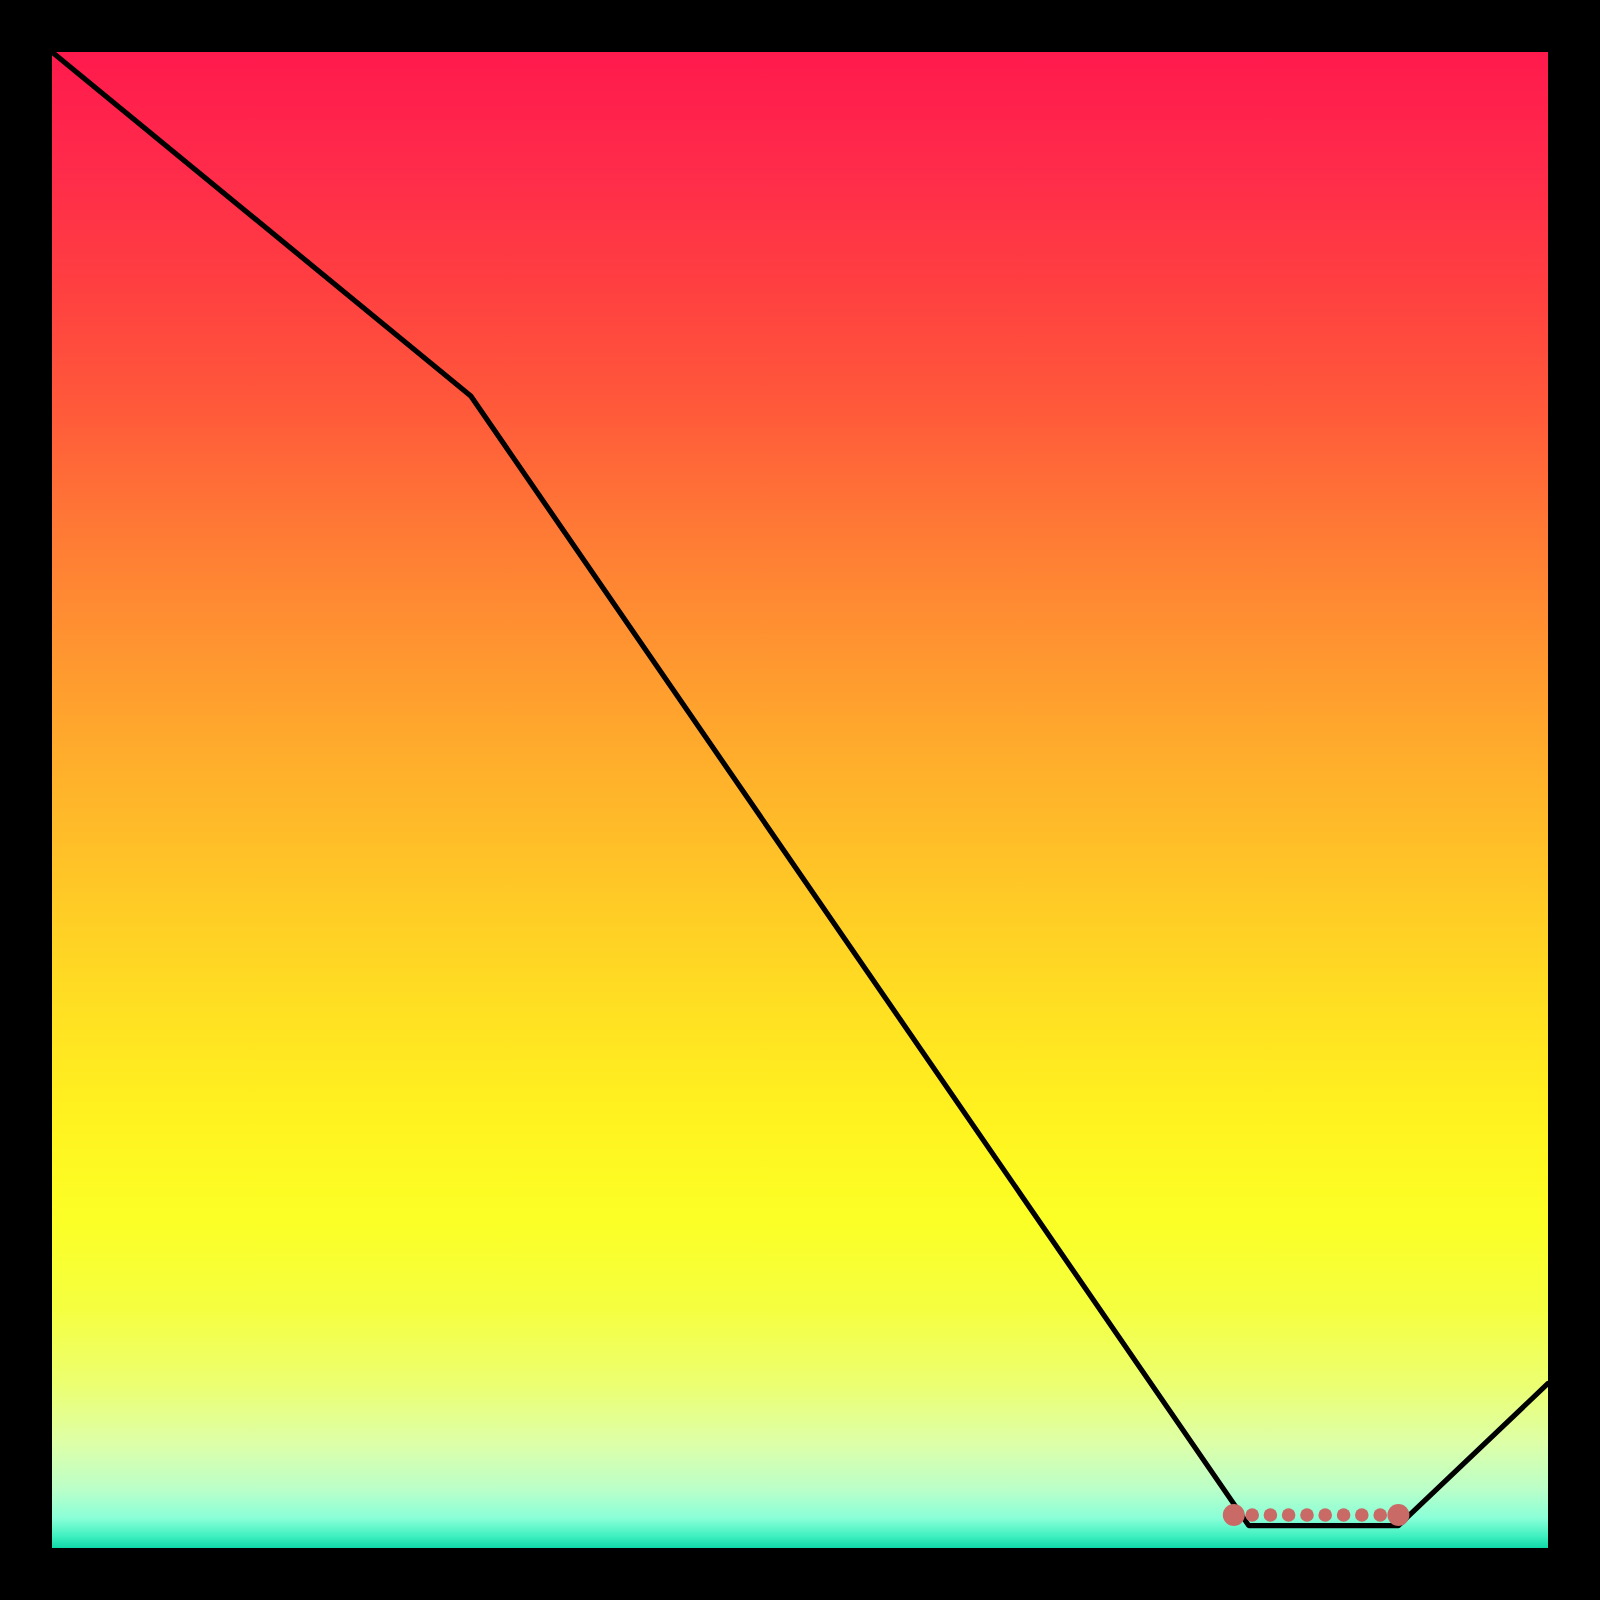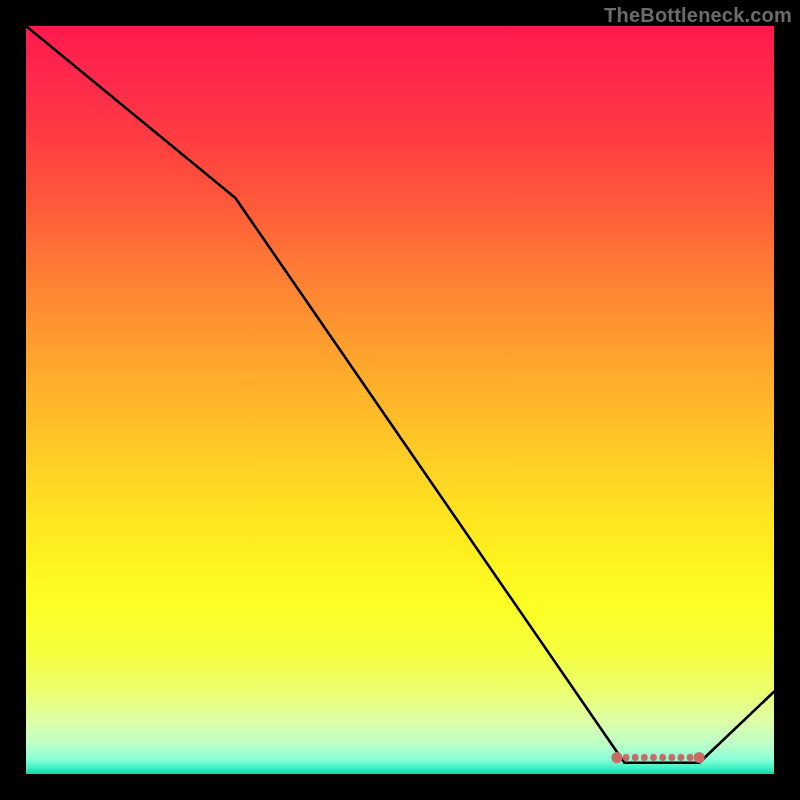--- a/index.html
+++ b/index.html
@@ -76,14 +76,13 @@
         <circle cx="644.3" cy="757.5" r="3.4" fill="#c96a66"></circle>
         <circle cx="653.5" cy="757.5" r="3.4" fill="#c96a66"></circle>
         <circle cx="662.6" cy="757.5" r="3.4" fill="#c96a66"></circle>
         <circle cx="671.8" cy="757.5" r="3.4" fill="#c96a66"></circle>
         <circle cx="680.9" cy="757.5" r="3.4" fill="#c96a66"></circle>
         <circle cx="690.1" cy="757.5" r="3.4" fill="#c96a66"></circle>
         <circle cx="699.2" cy="757.5" r="5.5" fill="#c96a66"></circle>
       </g>
   </svg>
 
-  <div class="watermark">TheBottleneck.com</div>
 </div>
 
 </body></html>

